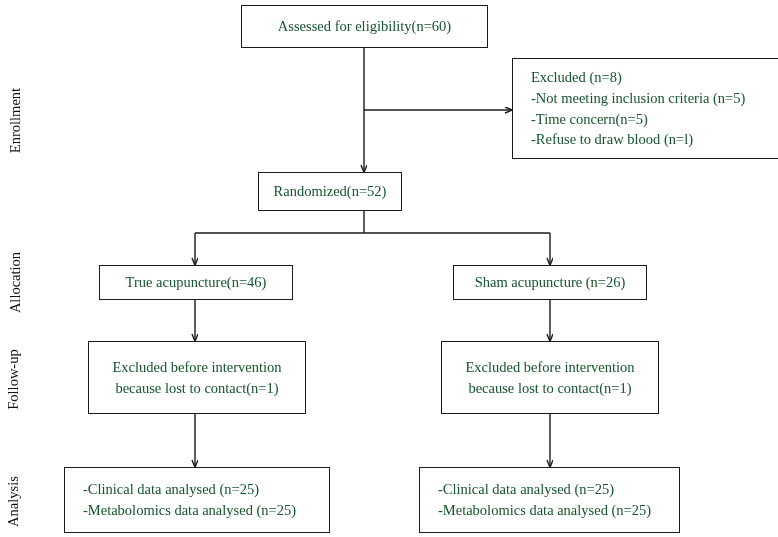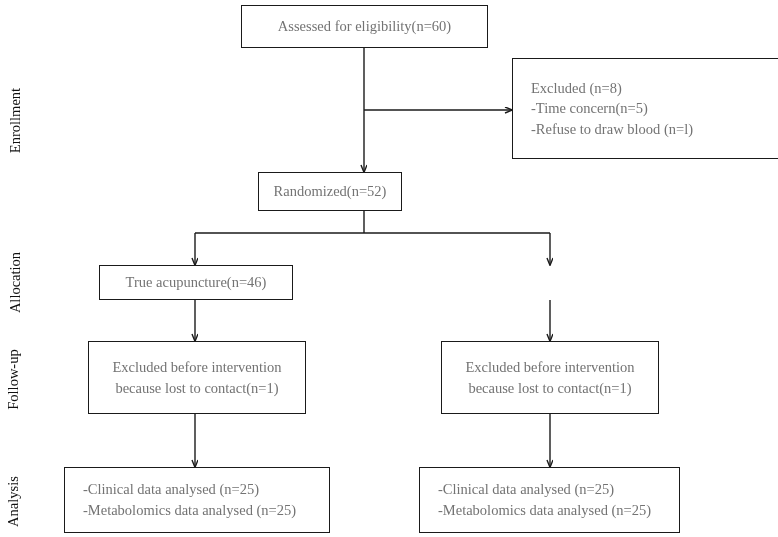--- a/index.html
+++ b/index.html
@@ -29,21 +29,21 @@
   .node {
     position: absolute;
     box-sizing: border-box;
     border: 1.4px solid #1a1a1a;
     background: #ffffff;
     display: flex;
     flex-direction: column;
     justify-content: center;
     font-size: 14.5px;
     line-height: 1.42;
-    color: #737373;
+    color: #14532d;
     z-index: 2;
   }
   .node.center {
     align-items: center;
     text-align: center;
   }
   .node.left {
     align-items: flex-start;
     text-align: left;
     padding-left: 18px;
@@ -102,32 +102,36 @@
   <div class="stage-label" style="left:-42px; top:493px; width:110px;">
     <span>Analysis</span>
   </div>
 
   <div class="node center" style="left:241px; top:5px; width:247px; height:43px;">
     <div class="line">Assessed for eligibility(n=60)</div>
   </div>
 
   <div class="node left" style="left:512px; top:58px; width:300px; height:101px;">
     <div class="line">Excluded (n=8)</div>
+    <div class="line">-Not meeting inclusion criteria (n=5)</div>
     <div class="line">-Time concern(n=5)</div>
     <div class="line">-Refuse to draw blood (n=l)</div>
   </div>
 
   <div class="node center" style="left:258px; top:172px; width:144px; height:39px;">
     <div class="line">Randomized(n=52)</div>
   </div>
 
   <div class="node center" style="left:99px; top:265px; width:194px; height:35px;">
     <div class="line">True acupuncture(n=46)</div>
   </div>
 
+  <div class="node center" style="left:453px; top:265px; width:194px; height:35px;">
+    <div class="line">Sham acupuncture (n=26)</div>
+  </div>
 
   <div class="node center" style="left:88px; top:341px; width:218px; height:73px;">
     <div class="line">Excluded before intervention</div>
     <div class="line">because lost to contact(n=1)</div>
   </div>
 
   <div class="node center" style="left:441px; top:341px; width:218px; height:73px;">
     <div class="line">Excluded before intervention</div>
     <div class="line">because lost to contact(n=1)</div>
   </div>

